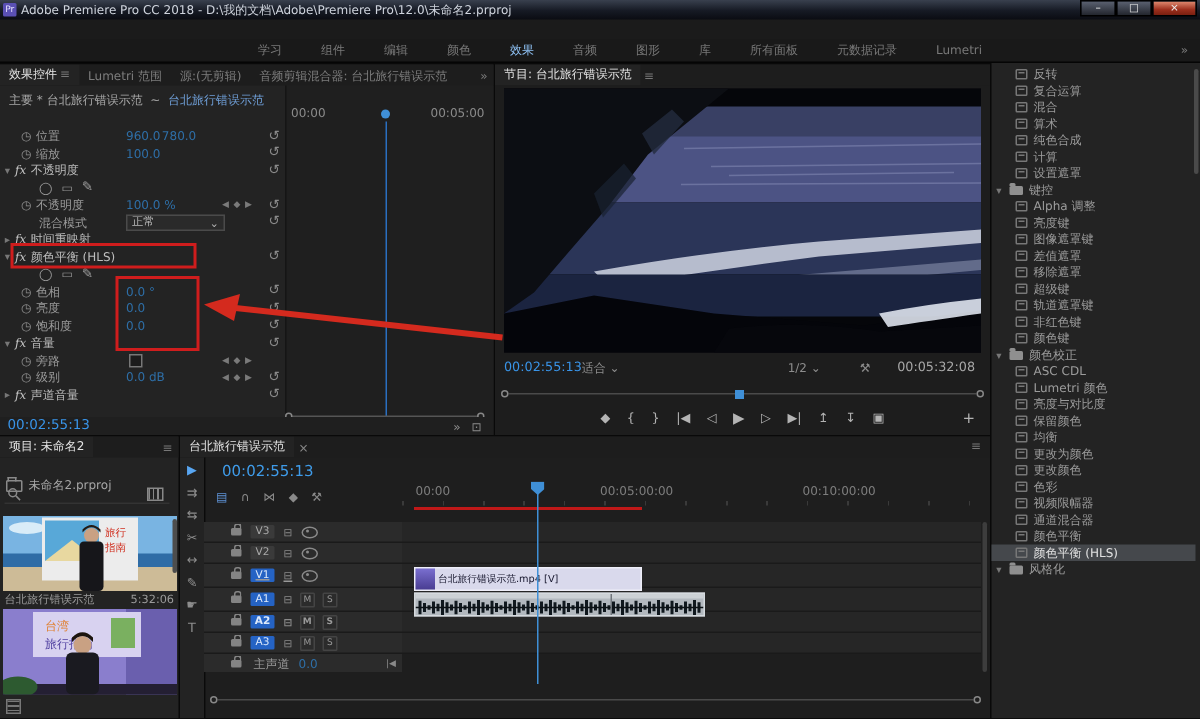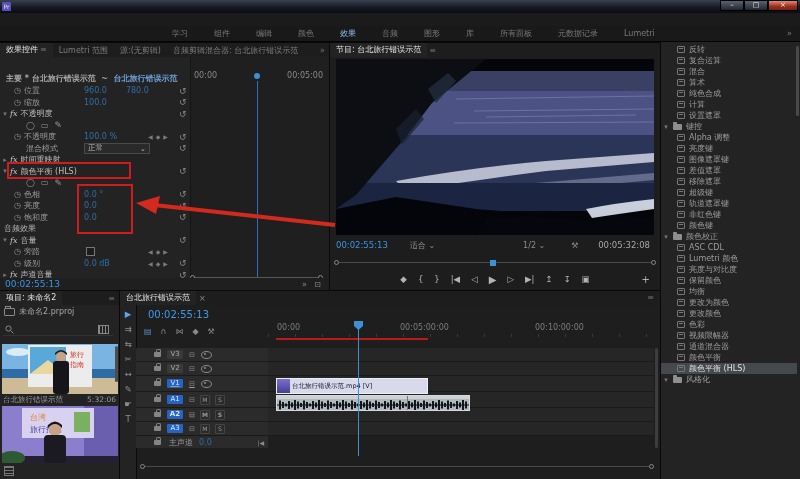--- a/index.html
+++ b/index.html
@@ -29,56 +29,56 @@
   #wsoverflow{position:absolute;right:8px;top:3px;color:#787878;}
   
   .panel{position:absolute;background:#232323;box-sizing:border-box;}
   .ptabs{height:14px;background:#1d1d1d;display:flex;align-items:center;white-space:nowrap;overflow:hidden;}
   .ptab{padding:0 6px;color:#7d7d7d;font-size:8px;}
   .ptab.active{color:#e4e4e4;background:#232323;height:14px;line-height:14px;}
   .pmenu{color:#777;margin-left:2px;}
   
   #ec{left:0;top:42px;width:330px;height:248px;border-right:1px solid #090909;border-top:1px solid #090909;}
   #ec .tlarea{position:absolute;left:190px;top:14px;right:0;bottom:12px;background:#1f1f1f;border-left:1px solid #151515;}
-  #echead{position:absolute;left:6px;top:30px;color:#a8a8a8;font-weight:bold;}
+  #echead{position:absolute;left:6px;top:18px;color:#a8a8a8;}
   #ecseq{color:#6f9fd8;}
   #ecruler{position:absolute;left:190px;top:28px;right:4px;height:12px;color:#8a8a8a;}
   #ecruler .r0{position:absolute;left:4px;}
   #ecruler .r1{position:absolute;right:2px;}
   #ecdot{position:absolute;left:254px;top:30px;width:6px;height:6px;border-radius:50%;background:#3f8fd6;}
   #ecline{position:absolute;left:257px;top:38px;width:1px;height:198px;background:#2a6fc0;}
   #ecrows{position:absolute;left:0;top:42px;width:195px;}
   .ecrow{height:11.5px;position:relative;display:flex;align-items:center;}
   .twirl{width:10px;text-align:center;color:#777;font-size:7px;}
   .fxb{font-family:"DejaVu Serif",serif;font-style:italic;color:#c4c4c4;font-size:8px;margin-right:3px;}
   .sw{color:#8d8d8d;font-size:8px;margin:0 3px 0 14px;}
   .eclabel{color:#9a9a9a;}
   .fxlabel{color:#bdbdbd;}
   .seclabel{color:#b5b5b5;margin-left:4px;}
-  .ecvals{position:absolute;left:84px;display:flex;gap:19px;}
+  .ecvals{position:absolute;left:84px;display:flex;gap:1px;}
   .val{color:#2e6ea6;}
   .ecnav{position:absolute;left:148px;display:flex;gap:3px;color:#7a7a7a;font-size:6px;align-items:center;}
   .reset{position:absolute;left:179px;color:#8a8a8a;font-size:9px;}
   .cb{position:absolute;left:86px;width:7px;height:7px;border:1px solid #777;background:#1c1c1c;}
   .ecdrop{position:absolute;left:84px;width:58px;height:9px;border:1px solid #4a4a4a;background:#2a2a2a;
     color:#b9b9b9;display:flex;align-items:center;justify-content:space-between;padding:0 3px;font-size:7.5px;}
   .shp{color:#9a9a9a;margin-right:6px;font-size:8px;}
   .shp.pen{font-size:9px;}
   #eczoom{position:absolute;left:190px;top:232px;right:6px;height:5px;}
   #eczoom .bar{position:absolute;left:4px;right:4px;top:2px;height:1px;background:#555;}
   #eczoom .h{position:absolute;top:0;width:5px;height:5px;border:1px solid #888;border-radius:50%;box-sizing:border-box;}
   #ecfoot{position:absolute;left:0;bottom:0;width:100%;height:12px;background:#1f1f1f;display:flex;align-items:center;}
   #ectc{color:#3994e8;font-size:9px;margin-left:5px;}
   #ecfoot .fico{position:absolute;color:#8a8a8a;}
   
   #prog{left:330px;top:42px;width:330px;height:248px;border-top:1px solid #090909;background:#1d1d1d;}
   #pvideo{position:absolute;left:6px;top:16px;width:318px;height:176px;background:#05060a;}
   #pinfo{position:absolute;left:0;top:196px;width:100%;height:12px;display:flex;align-items:center;}
   #ptc{color:#3994e8;font-size:8.5px;margin-left:6px;}
-  .pdrop{color:#8d8d8d;margin-left:22px;}
+  .pdrop{color:#8d8d8d;}
   #pwrench{margin-left:26px;color:#8d8d8d;}
   #pdur{position:absolute;right:10px;color:#a8a8a8;font-size:8.5px;}
   #pscrub{position:absolute;left:4px;right:4px;top:216px;height:8px;}
   #pscrub .bar{position:absolute;left:5px;right:5px;top:3px;height:1px;background:#4a4a4a;}
   #pscrub .h{position:absolute;top:1px;width:5px;height:5px;border:1px solid #888;border-radius:50%;box-sizing:border-box;}
   #pplayhead{position:absolute;left:156px;top:1px;width:6px;height:6px;background:#3f8fd6;}
   #transport{position:absolute;left:0;top:228px;width:100%;height:16px;display:flex;align-items:center;justify-content:center;gap:11px;}
   .tbtn{color:#b4b4b4;font-size:8.5px;}
   .tbtn.play{font-size:10px;}
   .tplus{position:absolute;right:10px;font-size:10px;color:#b4b4b4;}
@@ -89,21 +89,21 @@
   .fxrow.sel{background:#45484c;color:#e0e0e0;}
   .binico{width:9px;height:6px;background:#8f8f8f;border-radius:1px;margin:0 4px 0 2px;position:relative;}
   .binico:before{content:"";position:absolute;left:0;top:-2px;width:4px;height:2px;background:#8f8f8f;border-radius:1px 1px 0 0;}
   .fxico{width:8px;height:7px;border:1px solid #777;border-radius:1px;margin:0 4px 0 16px;position:relative;box-sizing:border-box;}
   .fxico:before{content:"";position:absolute;left:1px;top:1px;right:1px;height:1px;background:#777;}
   .fxlabel2{color:#9c9c9c;}
   .fxrow.sel .fxlabel2{color:#e2e2e2;}
   #fxscroll{position:absolute;right:1px;top:4px;width:3px;height:70px;background:#4a4a4a;border-radius:2px;}
   
   #proj{left:0;top:290px;width:120px;height:189px;border-top:1px solid #090909;border-right:1px solid #090909;}
-  #projroot{position:absolute;left:4px;top:15px;display:flex;align-items:center;color:#a6a6a6;}
+  #projroot{position:absolute;left:4px;top:27px;display:flex;align-items:center;color:#a6a6a6;}
   .foldico{width:9px;height:6px;border:1px solid #8a8a8a;border-radius:1px;margin-right:4px;position:relative;}
   .foldico:before{content:"";position:absolute;left:0;top:-3px;width:4px;height:2px;border:1px solid #8a8a8a;border-bottom:0;}
   #projsearch{position:absolute;left:3px;top:32px;width:110px;height:12px;border-bottom:1px solid #333;display:flex;align-items:center;}
   #projsearch svg{margin-left:2px;}
   #filmico{position:absolute;right:4px;width:9px;height:7px;border:1px solid #888;background:
      repeating-linear-gradient(90deg,#888 0 1px,transparent 1px 3px);}
   .thumb{position:absolute;left:2px;width:116px;background:#111;}
   #th1{top:53px;height:50px;}
   #th2{top:115px;height:57px;}
   #cliplabel{position:absolute;left:3px;top:104px;width:113px;display:flex;justify-content:space-between;color:#9a9a9a;font-size:7.5px;}
@@ -161,20 +161,21 @@
   #rb2{left:77px;top:184px;width:56px;height:50px;}
   #arrow{position:absolute;left:130px;top:192px;pointer-events:none;}
 </style>
 </head>
 <body>
 
 <div id="app">
 
   <div id="titlebar">
     <div id="appicon">Pr</div>
+    <span id="wtitle">Adobe Premiere Pro CC 2018 - D:\我的文档\Adobe\Premiere Pro\12.0\未命名2.prproj</span>
     <div id="winbtns">
       <div class="wbtn">–</div>
       <div class="wbtn">□</div>
       <div class="wbtn close">×</div>
     </div>
   </div>
 
 
   <div id="wsbar">
     <span id="wsoverflow">»</span>
@@ -291,23 +292,20 @@
           </span>
           <span class="reset">↺</span>
         </div>
         <div class="ecrow">
           <span class="sw">◷</span>
           <span class="eclabel">饱和度</span>
           <span class="ecvals">
             <span class="val">0.0</span>
           </span>
           <span class="reset">↺</span>
-        </div>
-        <div class="ecrow">
-          <span class="seclabel">音频效果</span>
         </div>
         <div class="ecrow">
           <span class="twirl">▾</span>
           <span class="fxb">fx</span>
           <span class="fxlabel">音量</span>
           <span class="reset">↺</span>
         </div>
         <div class="ecrow">
           <span class="sw">◷</span>
           <span class="eclabel">旁路</span>
@@ -374,21 +372,21 @@
         <path d="M92,30 L112,14 L120,22 L100,44 Z" fill="#232c3e" opacity="0.8"></path>
         <path d="M60,70 L80,50 L88,60 L66,86 Z" fill="#1a2232" opacity="0.7"></path>
         <path d="M0,150 L60,138 L140,150 L240,158 L318,148 L318,176 L0,176 Z" fill="#04050a"></path>
         <path d="M250,150 Q280,144 318,140 L318,150 Q282,155 256,159 Z" fill="#dde2ec" opacity="0.9"></path>
         <path d="M150,160 Q200,154 250,162 L318,158 L318,176 L140,176 Z" fill="#06070c"></path>
       </svg>
     </div>
     <div id="pinfo">
       <span id="ptc">00:02:55:13</span>
       <span class="pdrop"><span>适合</span> ⌄</span>
-      <span class="pdrop" style="margin-left:88px"><span>1/2</span> ⌄</span>
+      <span class="pdrop" style="margin-left:112px"><span>1/2</span> ⌄</span>
       <span id="pwrench">⚒</span>
       <span id="pdur">00:05:32:08</span>
     </div>
     <div id="pscrub">
       <div class="bar"></div>
         <div class="h" style="left:0"></div>
         <div class="h" style="right:0"></div>
       <div id="pplayhead"></div>
     </div>
     <div id="transport">

